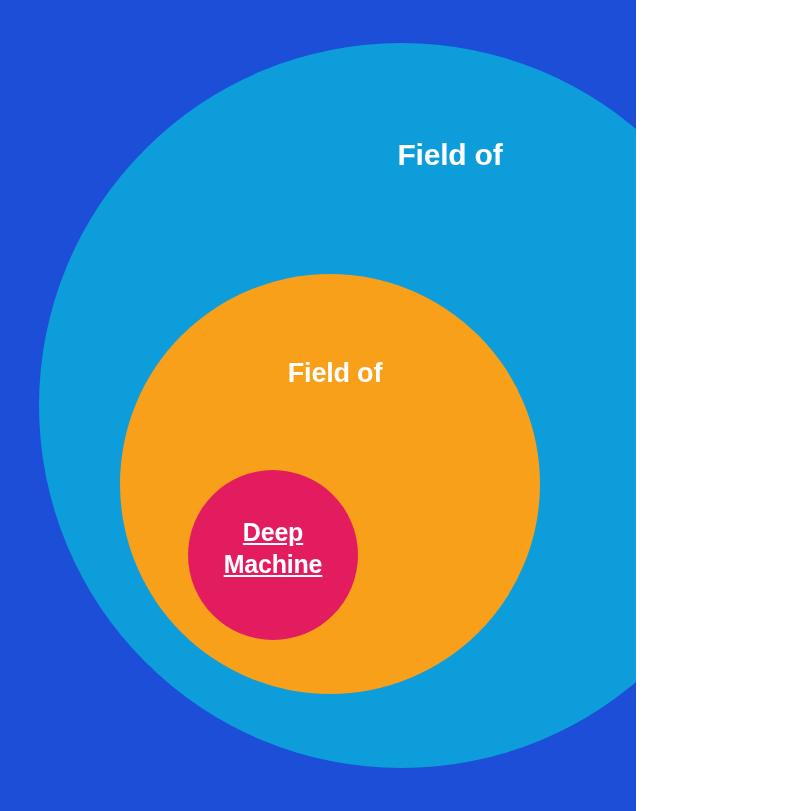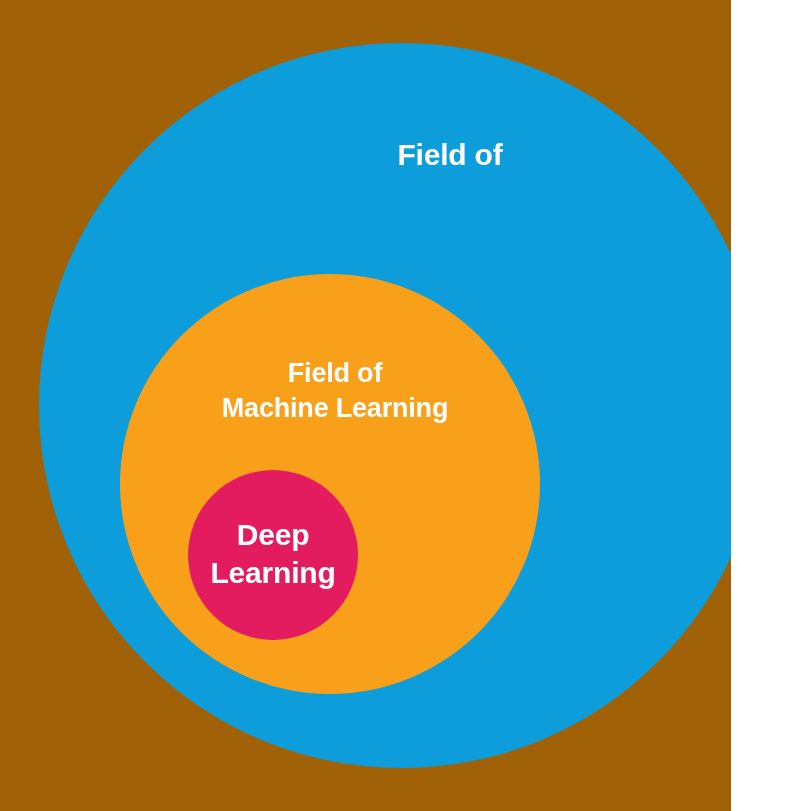--- a/index.html
+++ b/index.html
@@ -63,44 +63,44 @@
   #label-ml {
     left: 35px;
     top: 356px;
     width: 600px;
     font-size: 27px;
   }
   #label-dl {
     left: 73px;
     top: 516px;
     width: 400px;
-    font-size: 30px;
+    font-size: 25px;
+    text-decoration: underline;
   }
   .label-line {
     display: block;
   }
 </style>
 </head>
 <body>
 
-<div id="diagram-canvas" style="width: 731px; height: 811px; background: #a16207;">
+<div id="diagram-canvas" style="width: 636px; height: 811px; background: #1d4ed8;">
 
   <div class="circle" id="circle-ai" style="left: 38.5px; top: 42.5px; width: 725px; height: 725px; background: rgb(13, 157, 219);"></div>
 
   <div class="circle" id="circle-ml" style="left: 120px; top: 274px; width: 420px; height: 420px; background: rgb(249, 160, 27);"></div>
 
   <div class="circle" id="circle-dl" style="left: 188px; top: 470px; width: 170px; height: 170px; background: rgb(227, 28, 95);"></div>
 
   <div class="circle-label" id="label-ai">
     <span class="label-line">Field of</span>
   </div>
 
   <div class="circle-label" id="label-ml">
     <span class="label-line">Field of</span>
-    <span class="label-line">Machine Learning</span>
   </div>
 
   <div class="circle-label" id="label-dl">
     <span class="label-line">Deep</span>
-    <span class="label-line">Learning</span>
+    <span class="label-line">Machine</span>
   </div>
 
 </div>
 
 </body></html>

